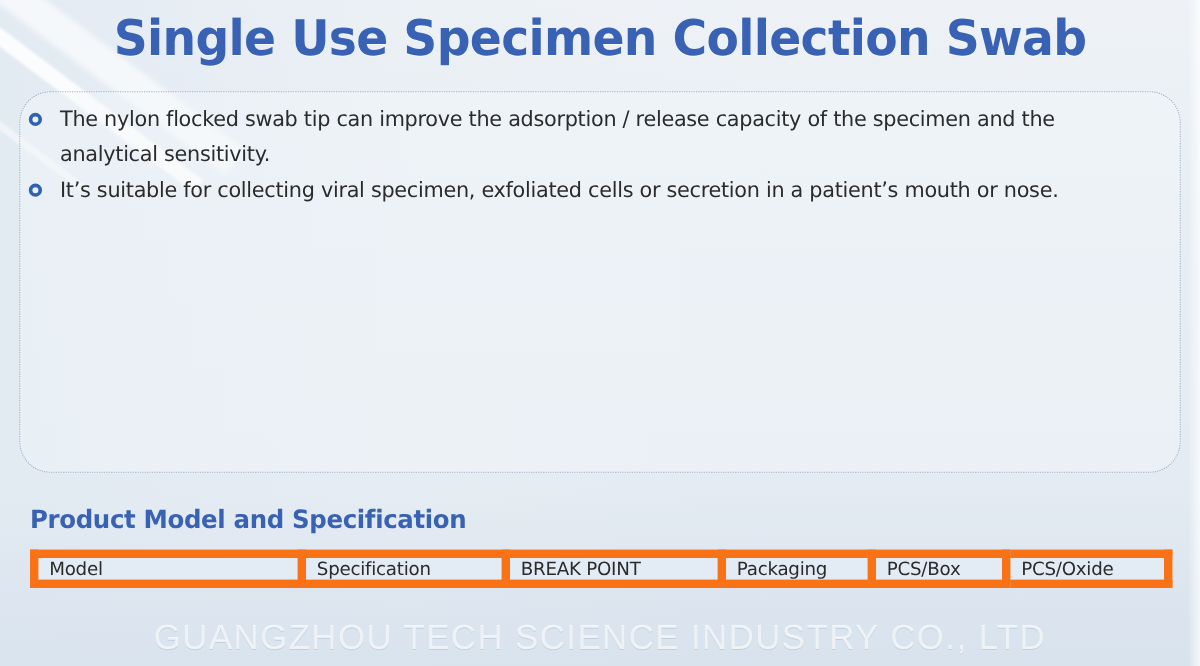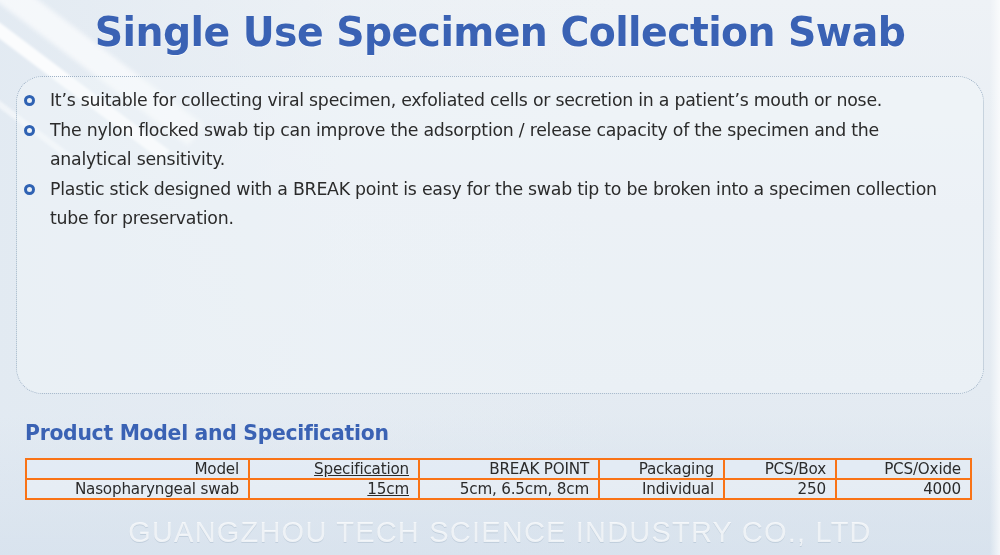--- a/index.html
+++ b/index.html
@@ -107,34 +107,33 @@
   .spec-table{
     position:absolute;
     left:25px; top:458px; width:945px;
     border-collapse:collapse;
     table-layout:fixed;
     font-family:"DejaVu Sans", sans-serif;
     font-size:15.2px;
     color:#2b2b2b;
   }
   .spec-table td{
-    border:2px solid #f97316;
+    border:7px solid #f97316;
     height:19px;
     padding:0 9px;
     background:rgba(236,242,248,.55);
     white-space:nowrap;
     letter-spacing:-0.2px;
-    text-align:right;
   }
   .spec-table tr:nth-child(1) td{ background:rgba(228,236,245,.75); }
   .spec-table tr:nth-child(3) td{ background:rgba(233,240,247,.5); }
 
   
   .c0{ width:223px; }
-  .c1{ width:170px;text-decoration:underline; }
+  .c1{ width:170px; }
   .c2{ width:180px;margin-top:24px; }
   .c3{ width:125px; }
   .c4{ width:112px; }
   .c5{ width:135px; }
 
   
   .watermark{
     position:absolute;
     left:0; bottom:6px; width:1000px;
     text-align:center;
@@ -160,48 +159,36 @@
 <div class="streak streak-c"></div>
 <div class="edge-right"></div>
 
 <div class="title">Single Use Specimen Collection Swab</div>
 
 <div class="feature-box"></div>
 
 <div class="bullets">
   <div class="bullet">
     <span class="bullet-mark"><span class="ring"></span></span>
-    <span class="bullet-text">It’s suitable for collecting viral specimen, exfoliated cells or secretion in a patient’s mouth or nose.</span>
-  </div>
-  <div class="bullet">
-    <span class="bullet-mark"><span class="ring"></span></span>
     <span class="bullet-text">The nylon flocked swab tip can improve the adsorption / release capacity of the specimen and the analytical sensitivity.</span>
   </div>
   <div class="bullet">
     <span class="bullet-mark"><span class="ring"></span></span>
-    <span class="bullet-text">Plastic stick designed with a BREAK point is easy for the swab tip to be broken into a specimen collection tube for preservation.</span>
+    <span class="bullet-text">It’s suitable for collecting viral specimen, exfoliated cells or secretion in a patient’s mouth or nose.</span>
   </div>
 </div>
 
 <div class="section-head">Product Model and Specification</div>
 
 <table class="spec-table">
   <tbody>
       <tr>
     <td class="c0">Model</td>
     <td class="c1">Specification</td>
     <td class="c2">BREAK POINT</td>
     <td class="c3">Packaging</td>
     <td class="c4">PCS/Box</td>
     <td class="c5">PCS/Oxide</td>
   </tr>
-  <tr>
-    <td class="c0">Nasopharyngeal swab</td>
-    <td class="c1">15cm</td>
-    <td class="c2">5cm, 6.5cm, 8cm</td>
-    <td class="c3">Individual</td>
-    <td class="c4">250</td>
-    <td class="c5">4000</td>
-  </tr>
 </tbody>
   </table>
 
 <div class="watermark">GUANGZHOU TECH SCIENCE INDUSTRY CO., LTD</div>
 
 </body></html>

